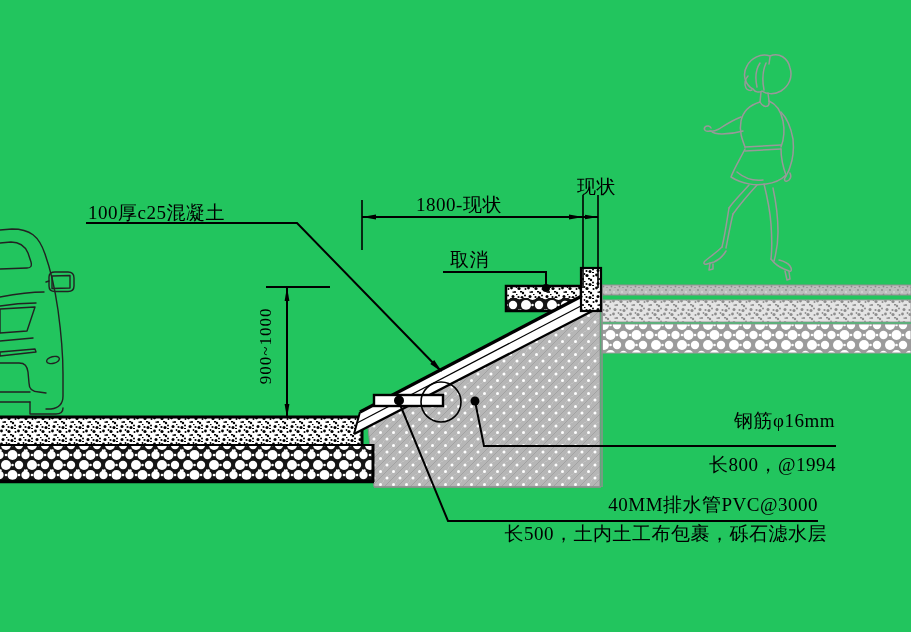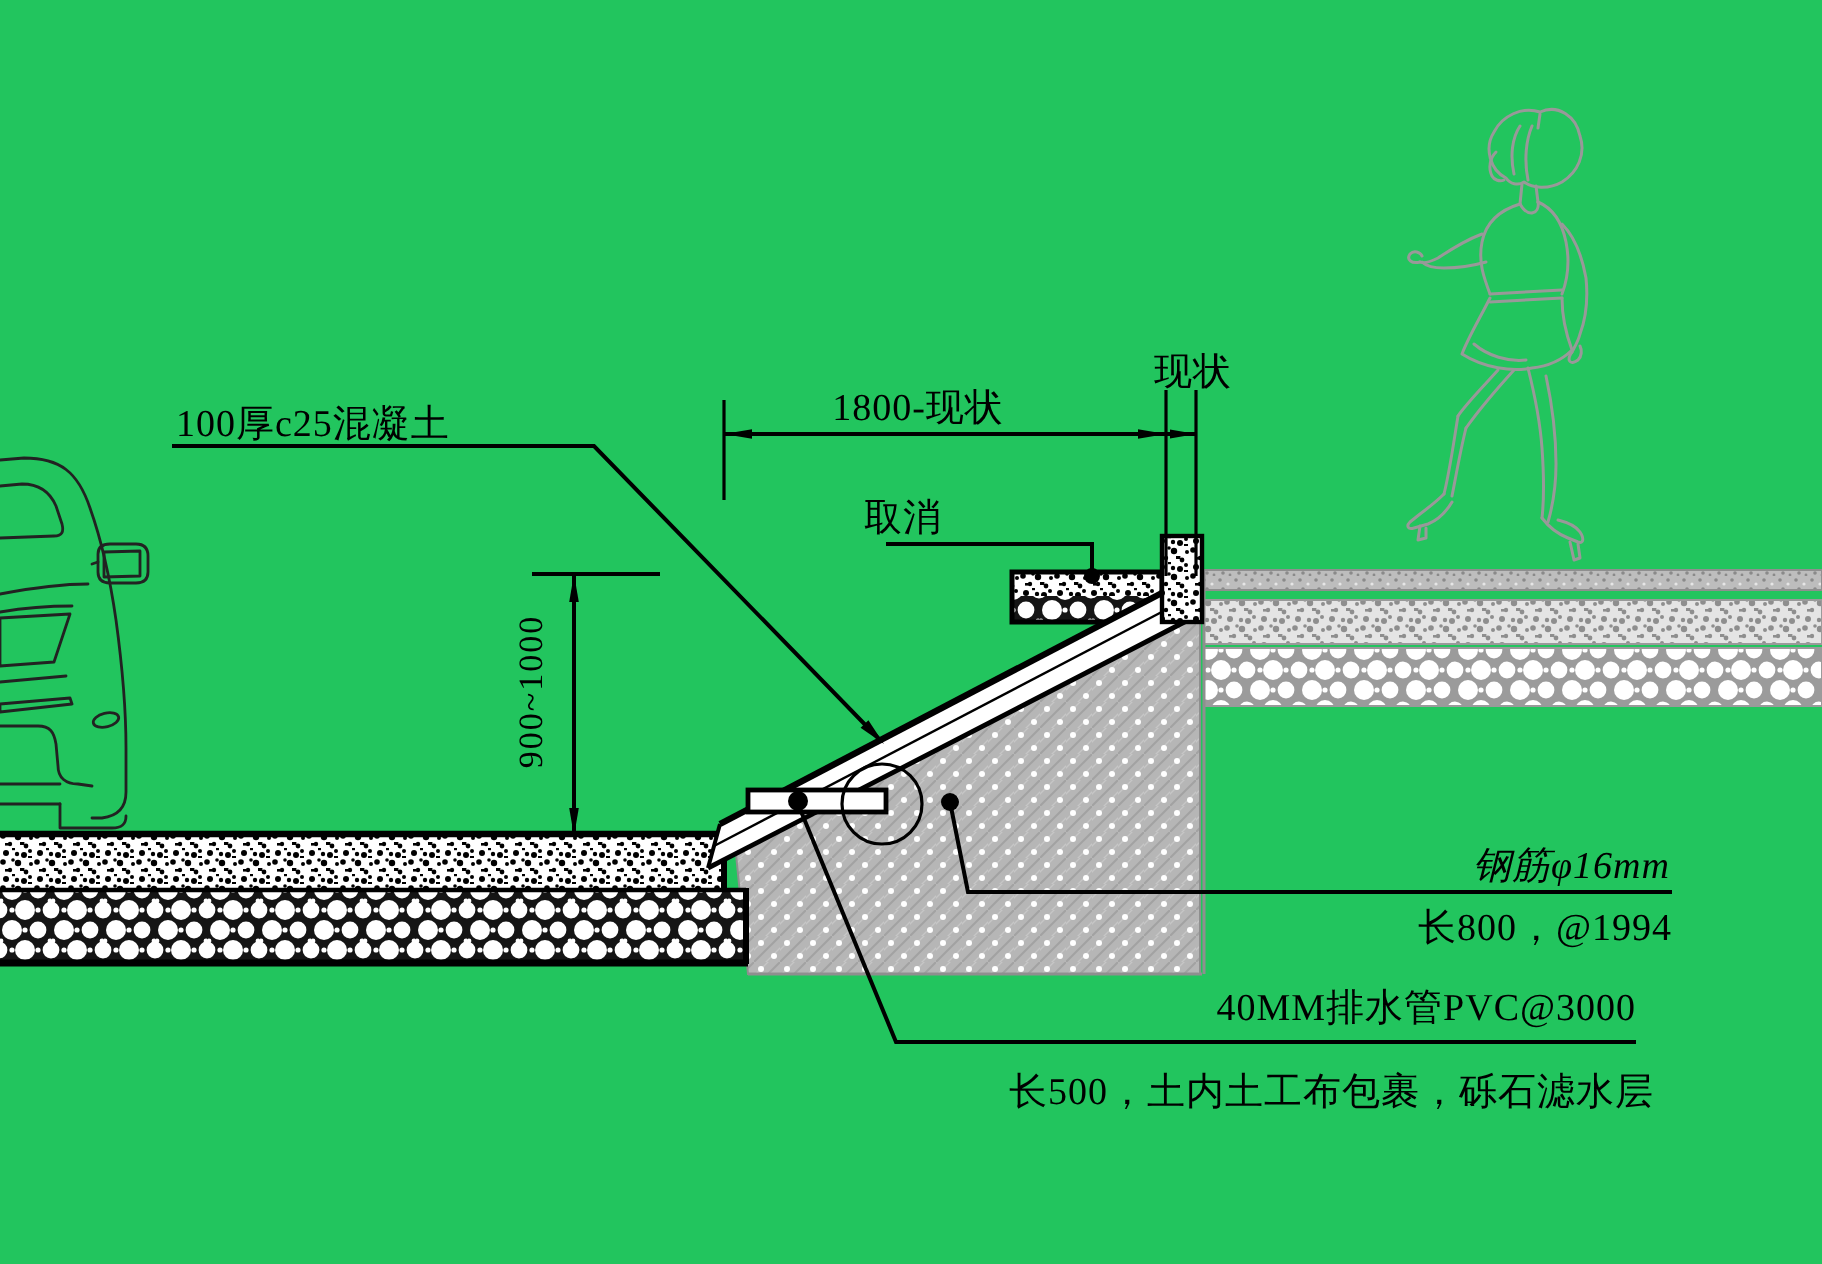--- a/index.html
+++ b/index.html
@@ -255,22 +255,22 @@
     <path d="M771,259 C774,263 779,267 784,269 L789,271 C792,272 792,269 790,266 C788,263 783,261 779,260"></path>
     <path d="M785,271 L787,280 L790,279 L789,272"></path>
   </g>
 </svg>
 
   <span class="lbl" style="left:88px;top:202px;">100厚c25混凝土</span>
 
   <span class="lbl center" style="left:363px;top:194px;width:192px;">1800-现状</span>
   <span class="lbl" style="left:577px;top:176px;">现状</span>
 
-  <span class="lbl" style="left:432px;top:249px;">取消</span>
+  <span class="lbl" style="left:450px;top:249px;">取消</span>
 
   <span class="lbl v" style="left:211px;top:336px;">900~1000</span>
 
-  <span class="lbl" style="right:76px;top:423px;font-style:italic;">钢筋φ16mm</span>
+  <span class="lbl" style="right:76px;top:410px;">钢筋φ16mm</span>
   <span class="lbl" style="right:75px;top:454px;">长800，@1994</span>
 
   <span class="lbl" style="right:93px;top:494px;">40MM排水管PVC@3000</span>
-  <span class="lbl" style="right:84px;top:536px;">长500，土内土工布包裹，砾石滤水层</span>
+  <span class="lbl" style="right:84px;top:523px;">长500，土内土工布包裹，砾石滤水层</span>
 </div>
 
 </body></html>

